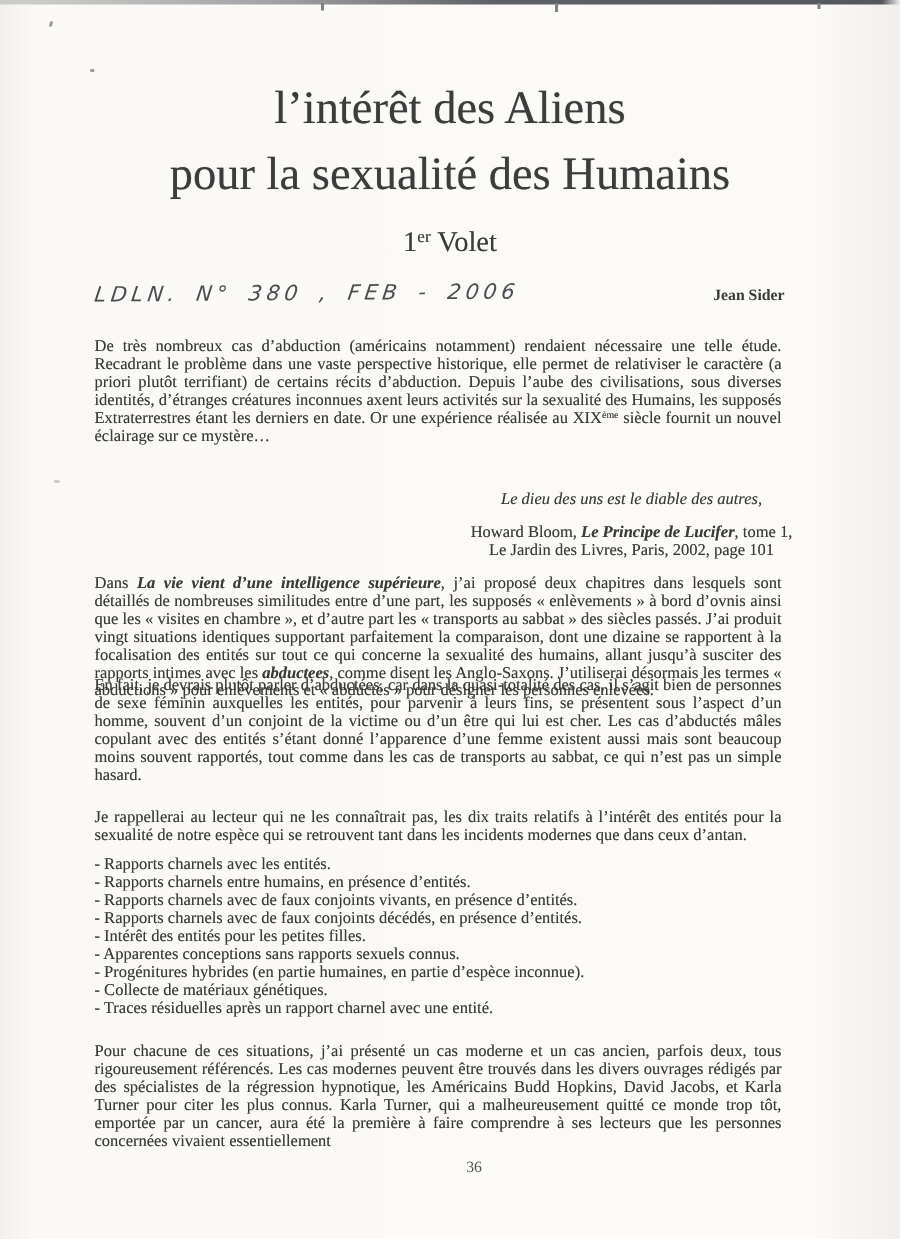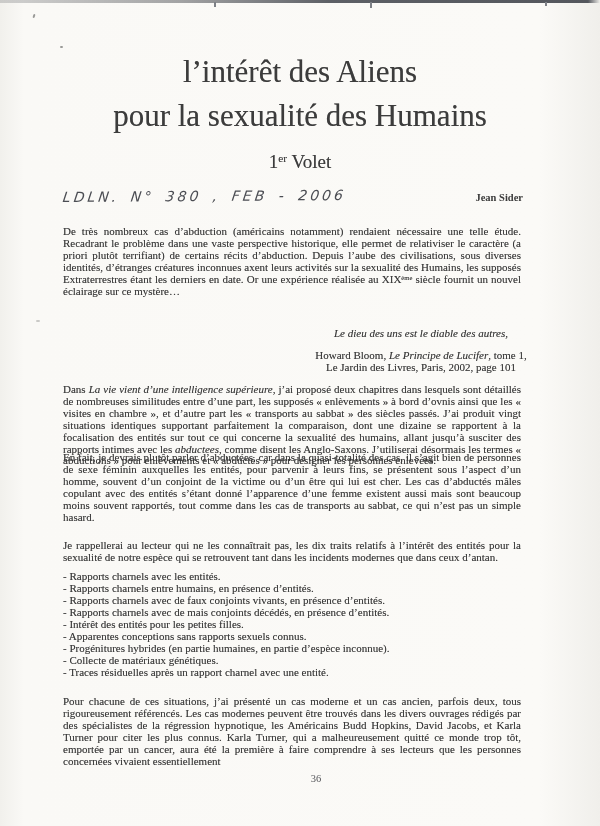--- a/index.html
+++ b/index.html
@@ -52,21 +52,21 @@
     color:#4b4d53; transform:skewX(-8deg) rotate(-0.4deg); transform-origin:left center;
     white-space:nowrap;
   }
   .author { font-weight:bold; font-size:10.5px; color:#3a3a3a; }
 
   .bt {
     position:absolute; left:63px; right:79px; margin:0;
     font-size:11px; line-height:11.9px; text-align:justify;
     color:#3a3a3a; text-shadow:0 0 0.35px rgba(58,58,58,0.5);
   }
-  .it { font-style:italic; }
+  .it { font-style:italic;font-weight:bold; }
 
   .p1 { top:226px; }
   .p2 { top:384px; }
   .p3 { top:452px; }
   .p4 { top:540px; }
   .p5 { top:696px; }
 
   .epigraph {
     position:absolute; top:327px; right:59px; width:240px;
     text-align:center; font-size:11px; line-height:12.5px;
@@ -123,21 +123,21 @@
   <p class="bt p2"><span>Dans </span><span class="it">La vie vient d’une intelligence supérieure</span><span>, j’ai proposé deux chapitres dans lesquels sont détaillés de nombreuses similitudes entre d’une part, les supposés « enlèvements » à bord d’ovnis ainsi que les « visites en chambre », et d’autre part les « transports au sabbat » des siècles passés. J’ai produit vingt situations identiques supportant parfaitement la comparaison, dont une dizaine se rapportent à la focalisation des entités sur tout ce qui concerne la sexualité des humains, allant jusqu’à susciter des rapports intimes avec les </span><span class="it">abductees</span><span>, comme disent les Anglo-Saxons. J’utiliserai désormais les termes « abductions » pour enlèvements et « abductés » pour désigner les personnes enlevées.</span></p>
 
   <p class="bt p3">En fait, je devrais plutôt parler d’abductées, car dans la quasi-totalité des cas, il s’agit bien de personnes de sexe féminin auxquelles les entités, pour parvenir à leurs fins, se présentent sous l’aspect d’un homme, souvent d’un conjoint de la victime ou d’un être qui lui est cher. Les cas d’abductés mâles copulant avec des entités s’étant donné l’apparence d’une femme existent aussi mais sont beaucoup moins souvent rapportés, tout comme dans les cas de transports au sabbat, ce qui n’est pas un simple hasard.</p>
 
   <p class="bt p4">Je rappellerai au lecteur qui ne les connaîtrait pas, les dix traits relatifs à l’intérêt des entités pour la sexualité de notre espèce qui se retrouvent tant dans les incidents modernes que dans ceux d’antan.</p>
 
   <div class="list">
     <div class="li">- Rapports charnels avec les entités.</div>
     <div class="li">- Rapports charnels entre humains, en présence d’entités.</div>
     <div class="li">- Rapports charnels avec de faux conjoints vivants, en présence d’entités.</div>
-    <div class="li">- Rapports charnels avec de mais conjoints décédés, en présence d’entités.</div>
+    <div class="li">- Rapports charnels avec de faux conjoints décédés, en présence d’entités.</div>
     <div class="li">- Intérêt des entités pour les petites filles.</div>
     <div class="li">- Apparentes conceptions sans rapports sexuels connus.</div>
     <div class="li">- Progénitures hybrides (en partie humaines, en partie d’espèce inconnue).</div>
     <div class="li">- Collecte de matériaux génétiques.</div>
     <div class="li">- Traces résiduelles après un rapport charnel avec une entité.</div>
   </div>
 
   <p class="bt p5">Pour chacune de ces situations, j’ai présenté un cas moderne et un cas ancien, parfois deux, tous rigoureusement référencés. Les cas modernes peuvent être trouvés dans les divers ouvrages rédigés par des spécialistes de la régression hypnotique, les Américains Budd Hopkins, David Jacobs, et Karla Turner pour citer les plus connus. Karla Turner, qui a malheureusement quitté ce monde trop tôt, emportée par un cancer, aura été la première à faire comprendre à ses lecteurs que les personnes concernées vivaient essentiellement</p>
 
   <div class="page-number">36</div>

